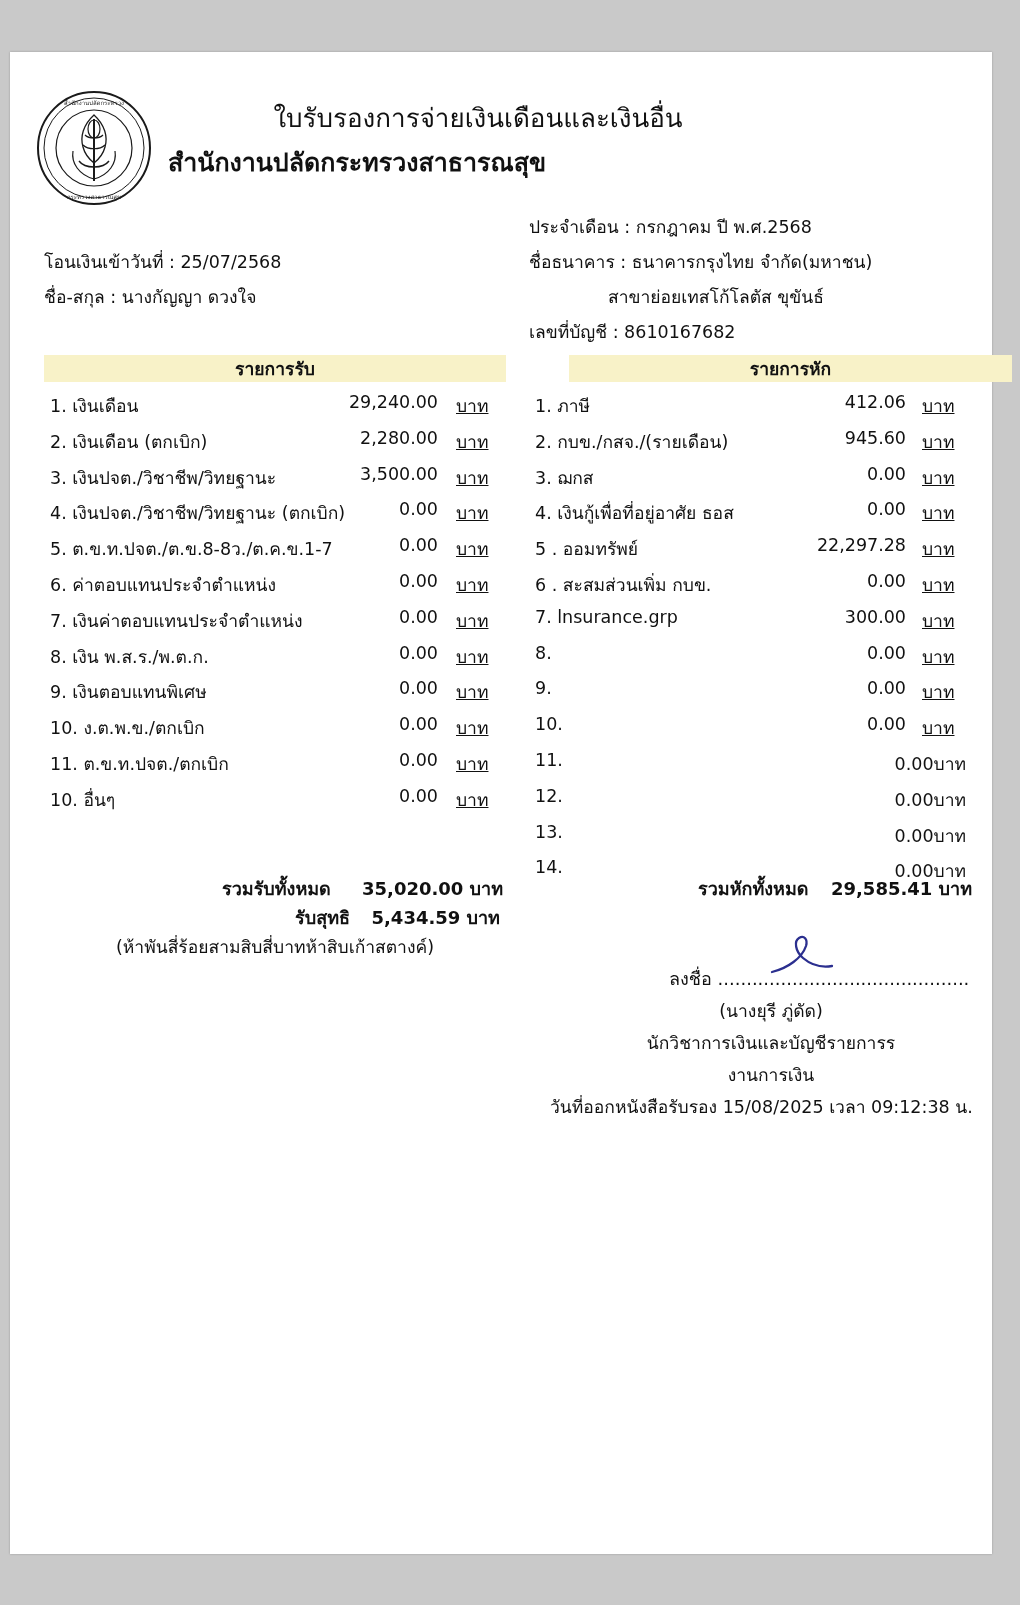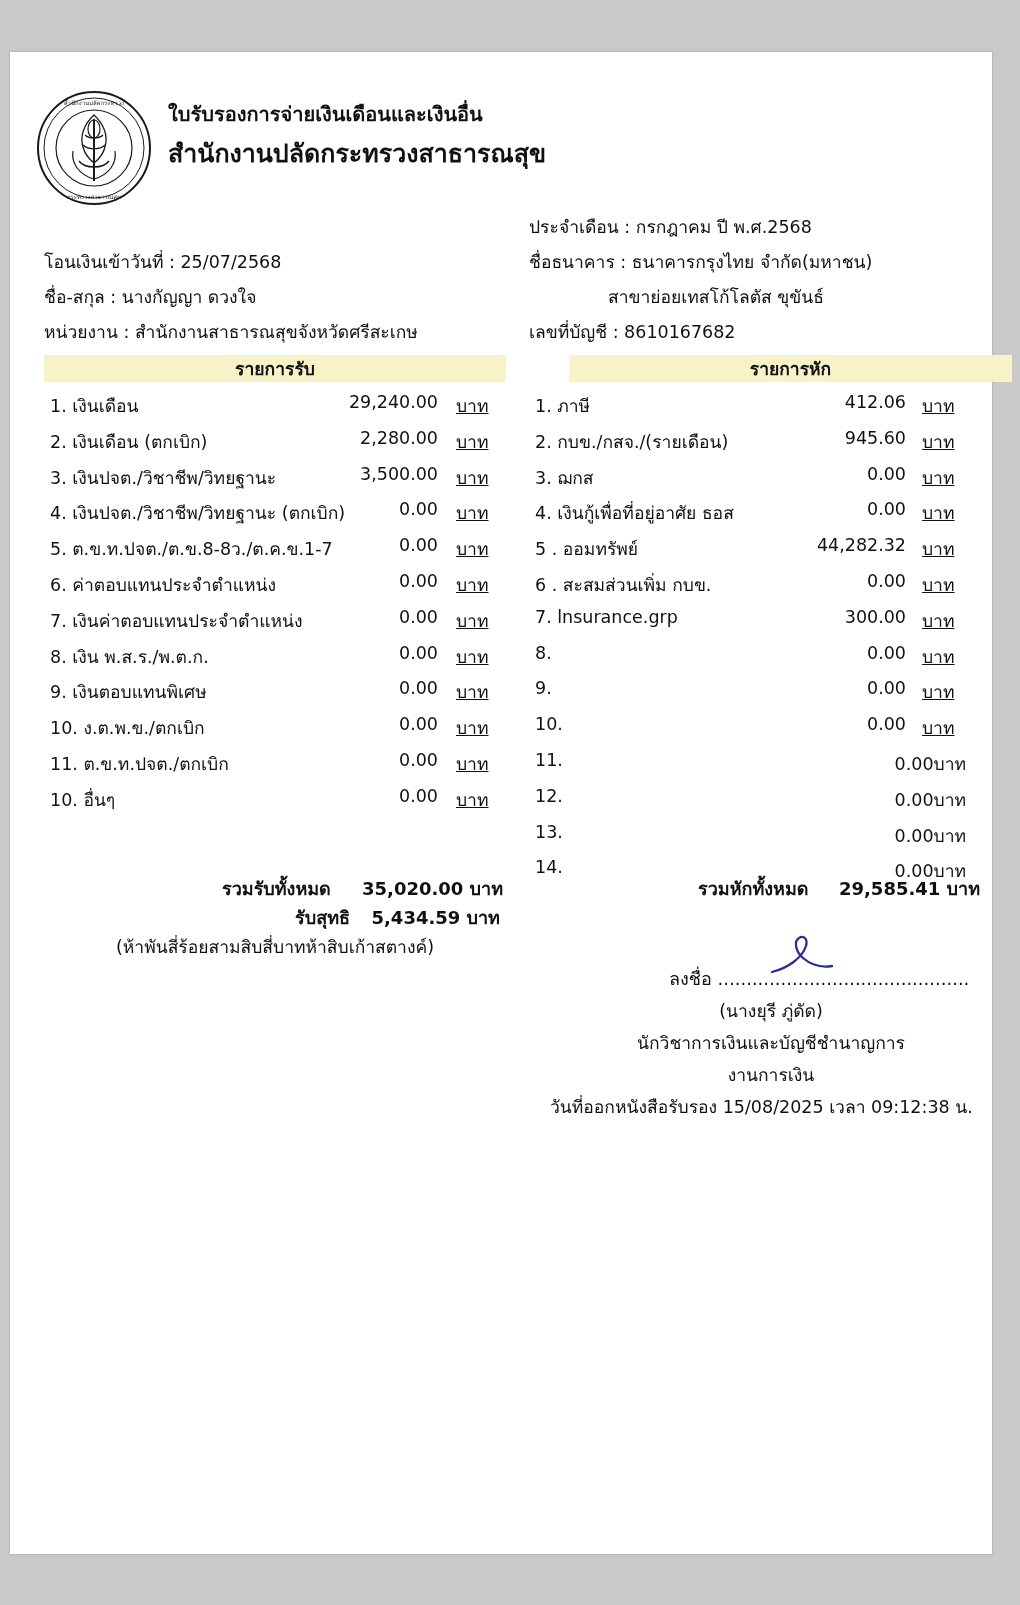--- a/index.html
+++ b/index.html
@@ -40,25 +40,26 @@
   }
   .seal svg { display: block; }
 
   .title-block {
     position: absolute;
     left: 158px;
     top: 48px;
     width: 620px;
   }
   .title-main {
-    font-size: 20px;
-    font-weight: bold;
+    font-size: 26px;
+    font-weight: normal;
     color: #111;
     line-height: 1.45;
     letter-spacing: 0px;
+    text-align: center;
   }
   .title-sub {
     font-size: 25px;
     font-weight: bold;
     color: #111;
     line-height: 1.5;
     margin-top: 6px;
   }
 
   
@@ -150,21 +151,21 @@
   .tot-words {
     position: absolute;
     left: 34px;
     top: 881px;
     width: 462px;
     text-align: center;
     font-size: 17.5px;
     color: #111;
   }
   .tot-r-lbl { left: 688px; top: 822px; }
-  .tot-r-val { left: 820px; top: 822px; width: 142px; text-align: right; margin-left: 8px; }
+  .tot-r-val { left: 820px; top: 822px; width: 142px; text-align: right; }
 
   
   .sig-line {
     position: absolute;
     left: 659px;
     top: 912px;
     font-size: 18px;
     color: #111;
     white-space: nowrap;
   }
@@ -237,21 +238,20 @@
         </svg>
       </div>
 
       <div class="title-block">
         <div class="title-main">ใบรับรองการจ่ายเงินเดือนและเงินอื่น</div>
         <div class="title-sub">สำนักงานปลัดกระทรวงสาธารณสุข</div>
       </div>
 
       <div class="meta meta-left-1">โอนเงินเข้าวันที่ : 25/07/2568</div>
       <div class="meta meta-left-2">ชื่อ-สกุล : นางกัญญา  ดวงใจ</div>
-      <div class="meta meta-left-3">หน่วยงาน : สำนักงานสาธารณสุขจังหวัดศรีสะเกษ</div>
 
       <div class="meta meta-right-0">ประจำเดือน : กรกฎาคม ปี พ.ศ.2568</div>
       <div class="meta meta-right-1">ชื่อธนาคาร : ธนาคารกรุงไทย จำกัด(มหาชน)</div>
       <div class="meta meta-right-2">สาขาย่อยเทสโก้โลตัส ขุขันธ์</div>
       <div class="meta meta-right-3">เลขที่บัญชี : 8610167682</div>
 
       <div class="banner banner-left">รายการรับ</div>
       <div class="banner banner-right">รายการหัก</div>
 
       <div class="col col-left" id="income-col">
@@ -333,21 +333,21 @@
             <span class="amt">0.00</span>
             <span class="unit">บาท</span>
           </div>
           <div class="row">
             <span class="lbl">4. เงินกู้เพื่อที่อยู่อาศัย ธอส</span>
             <span class="amt">0.00</span>
             <span class="unit">บาท</span>
           </div>
           <div class="row">
             <span class="lbl">5 . ออมทรัพย์</span>
-            <span class="amt">44,282.32</span>
+            <span class="amt">22,297.28</span>
             <span class="unit">บาท</span>
           </div>
           <div class="row">
             <span class="lbl">6 . สะสมส่วนเพิ่ม กบข.</span>
             <span class="amt">0.00</span>
             <span class="unit">บาท</span>
           </div>
           <div class="row">
             <span class="lbl">7. lnsurance.grp</span>
             <span class="amt">300.00</span>
@@ -395,19 +395,19 @@
       <div class="tot tot-r-lbl">รวมหักทั้งหมด</div>
       <div class="tot tot-r-val">29,585.41 บาท</div>
 
       <div class="sig-line">ลงชื่อ ............................................</div>
       <div class="sig-mark">
         <svg width="80" height="48" viewBox="0 0 80 48">
           <path d="M10 40 C26 36 40 26 44 14 C46 7 42 3 37 6 C32 9 33 19 41 26 C48 32 58 36 70 34" fill="none" stroke="#2b2f8f" stroke-width="2.3" stroke-linecap="round"></path>
         </svg>
       </div>
       <div class="sig-name">(นางยุรี    ภู่ดัด)</div>
-      <div class="sig-pos">นักวิชาการเงินและบัญชีชำนาญการ</div>
+      <div class="sig-pos">นักวิชาการเงินและบัญชีรายการร</div>
       <div class="sig-dept">งานการเงิน</div>
       <div class="sig-stamp">วันที่ออกหนังสือรับรอง 15/08/2025 เวลา 09:12:38 น.</div>
 
     </div>
   </div>
 </div>
 
 </body></html>

